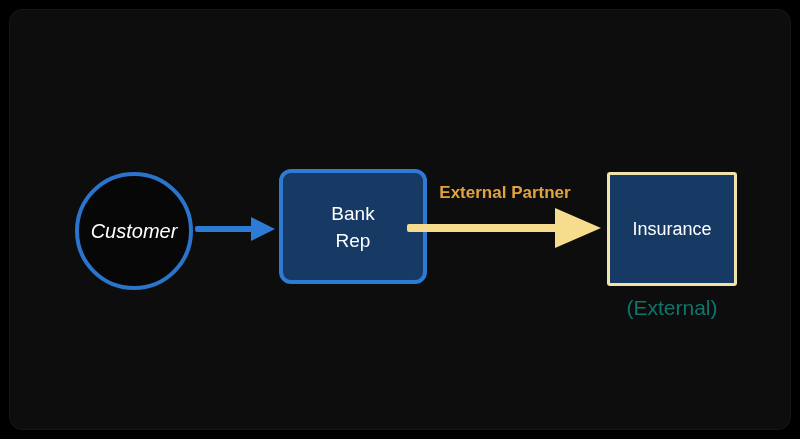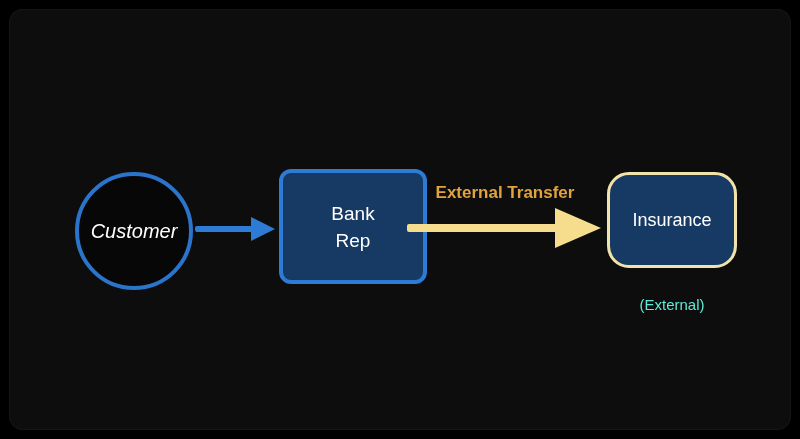--- a/index.html
+++ b/index.html
@@ -54,24 +54,24 @@
     border: 4px solid #2e7bd6;
     border-radius: 12px;
     background: #163a64;
     font-size: 19px;
     line-height: 27px;
   }
   .node-insurance {
     left: 598px;
     top: 163px;
     width: 130px;
-    height: 96px;
+    height: 114px;
     box-sizing: border-box;
     border: 3px solid #f2e3ab;
-    border-radius: 22px;
+    border-radius: 3px;
     background: #163a64;
     font-size: 18px;
     line-height: 26px;
   }
   .arrow {
     position: absolute;
     display: block;
   }
   .arrow-blue {
     left: 186px;
@@ -90,22 +90,22 @@
     color: #e2a33c;
     font-size: 17px;
     font-weight: 600;
   }
   .external-caption {
     position: absolute;
     left: 598px;
     top: 287px;
     width: 130px;
     text-align: center;
-    color: #5eead4;
-    font-size: 15px;
+    color: #0f766e;
+    font-size: 21px;
   }
 </style>
 </head>
 <body>
 
 <div class="stage">
   <div class="panel">
 
     <div class="node node-customer">
       <span>Customer</span>
@@ -116,21 +116,21 @@
         <rect x="0" y="13" width="58" height="6" rx="2"></rect>
         <polygon points="56,4 56,28 80,16"></polygon>
       </g>
     </svg>
 
     <div class="node node-bank-rep">
       <div>Bank</div>
       <div>Rep</div>
     </div>
 
-    <div class="edge-label">External Transfer</div>
+    <div class="edge-label">External Partner</div>
 
     <svg class="arrow arrow-yellow" width="196" height="42" viewBox="0 0 196 42">
       <g fill="#f5dd8d">
         <rect x="0" y="17" width="150" height="8" rx="2"></rect>
         <polygon points="148,1 148,41 194,21"></polygon>
       </g>
     </svg>
 
     <div class="node node-insurance">
       <div>Insurance</div>

